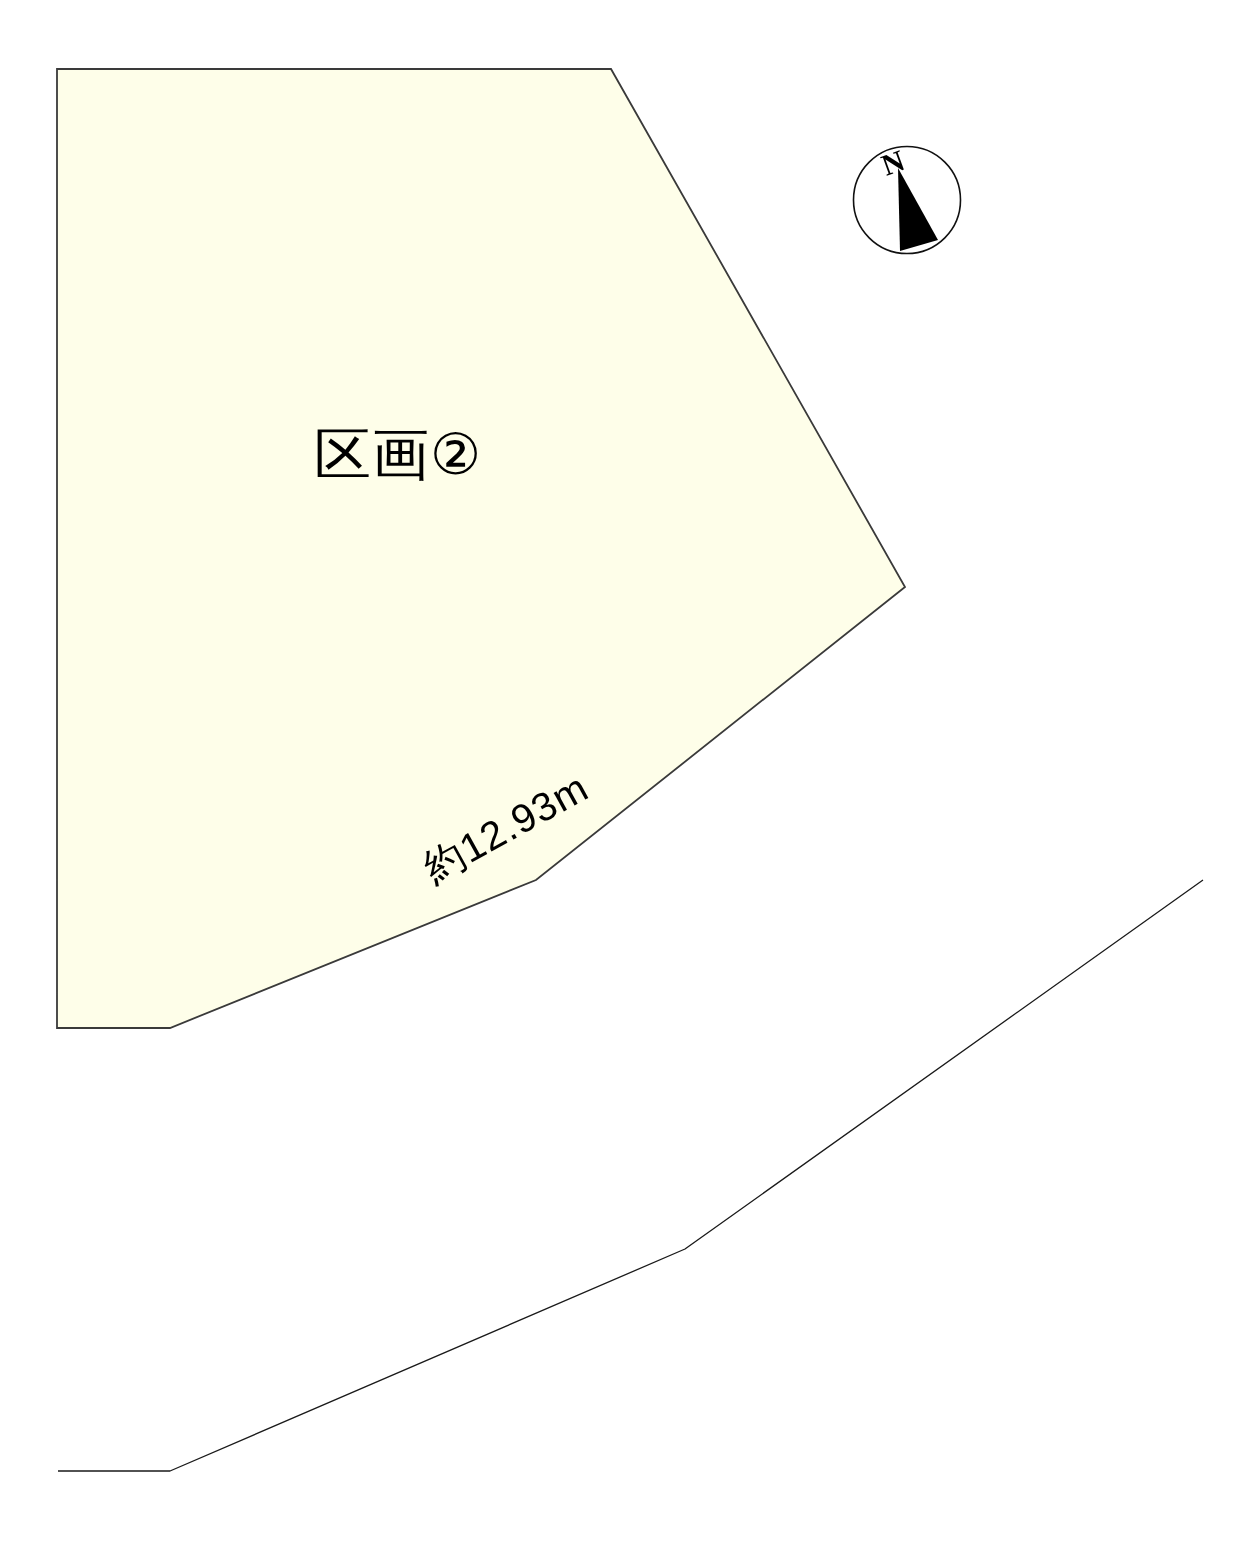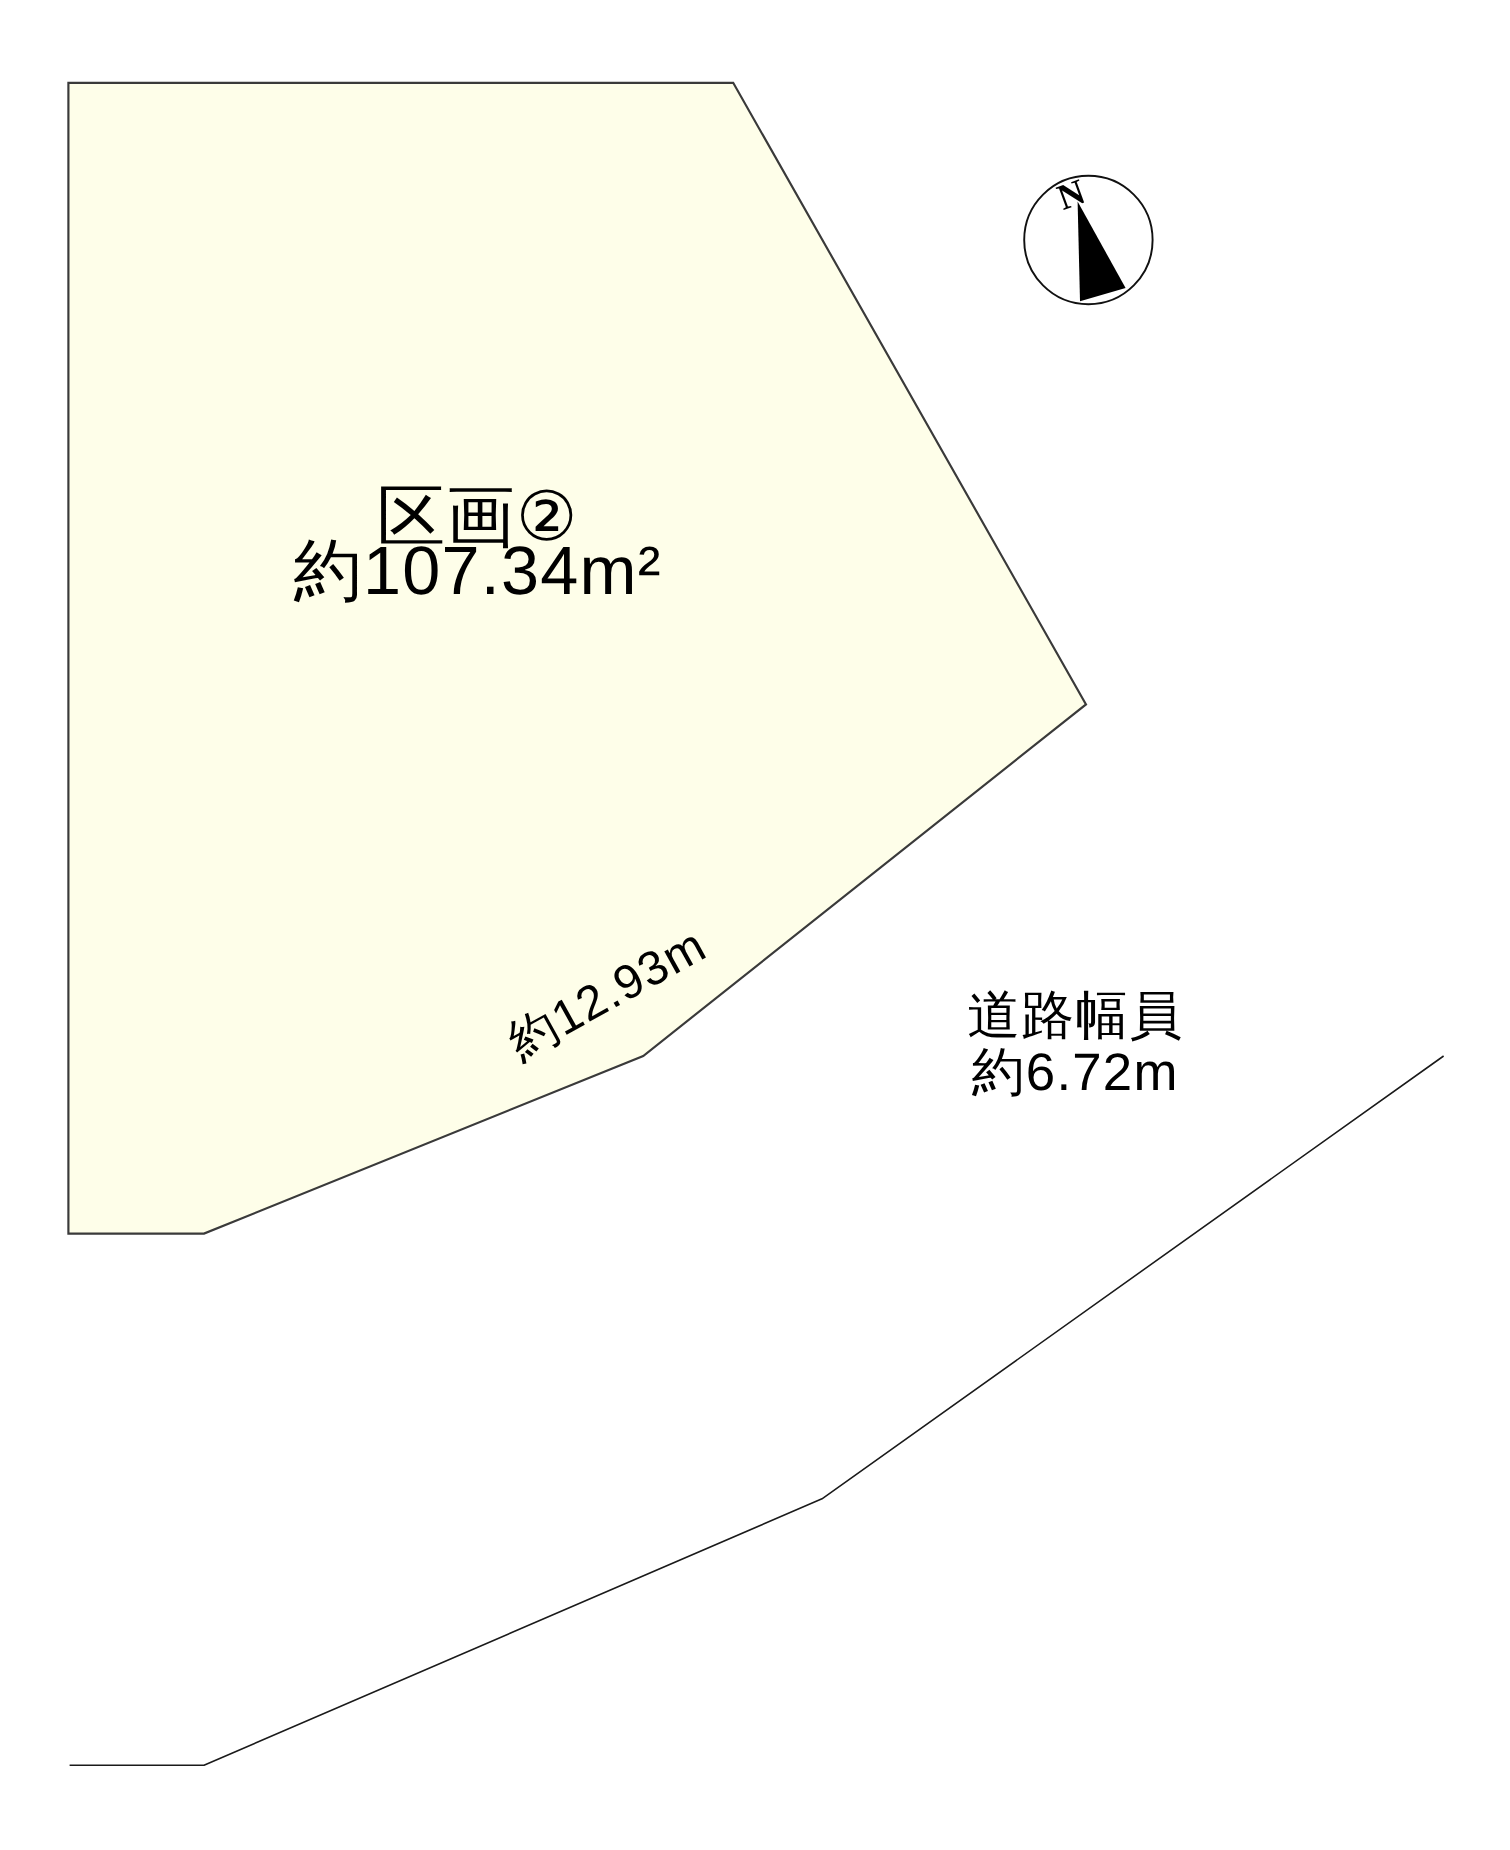--- a/index.html
+++ b/index.html
@@ -67,25 +67,20 @@
     <polyline points="1203,880 685,1249 170,1471 58,1471" fill="none" stroke-width="1.3" stroke-linejoin="round" stroke="#1a1a1a"></polyline>
 
     <g>
       <circle cx="907" cy="200" r="53.5" fill="#ffffff" stroke="#111111" stroke-width="1.6"></circle>
       <polygon points="898,168 900,251 938,240" fill="#000000"></polygon>
     </g>
   </svg>
 
   <div class="label parcel-label-block">
     <div>区画②</div>
-    <div>約107.34m²</div>
   </div>
 
   <div class="label frontage-label">約12.93m</div>
 
-  <div class="label road-label-block">
-    <div>道路幅員</div>
-    <div>約6.72m</div>
-  </div>
 
   <div class="label north-label">N</div>
 
 </div>
 
 </body></html>

